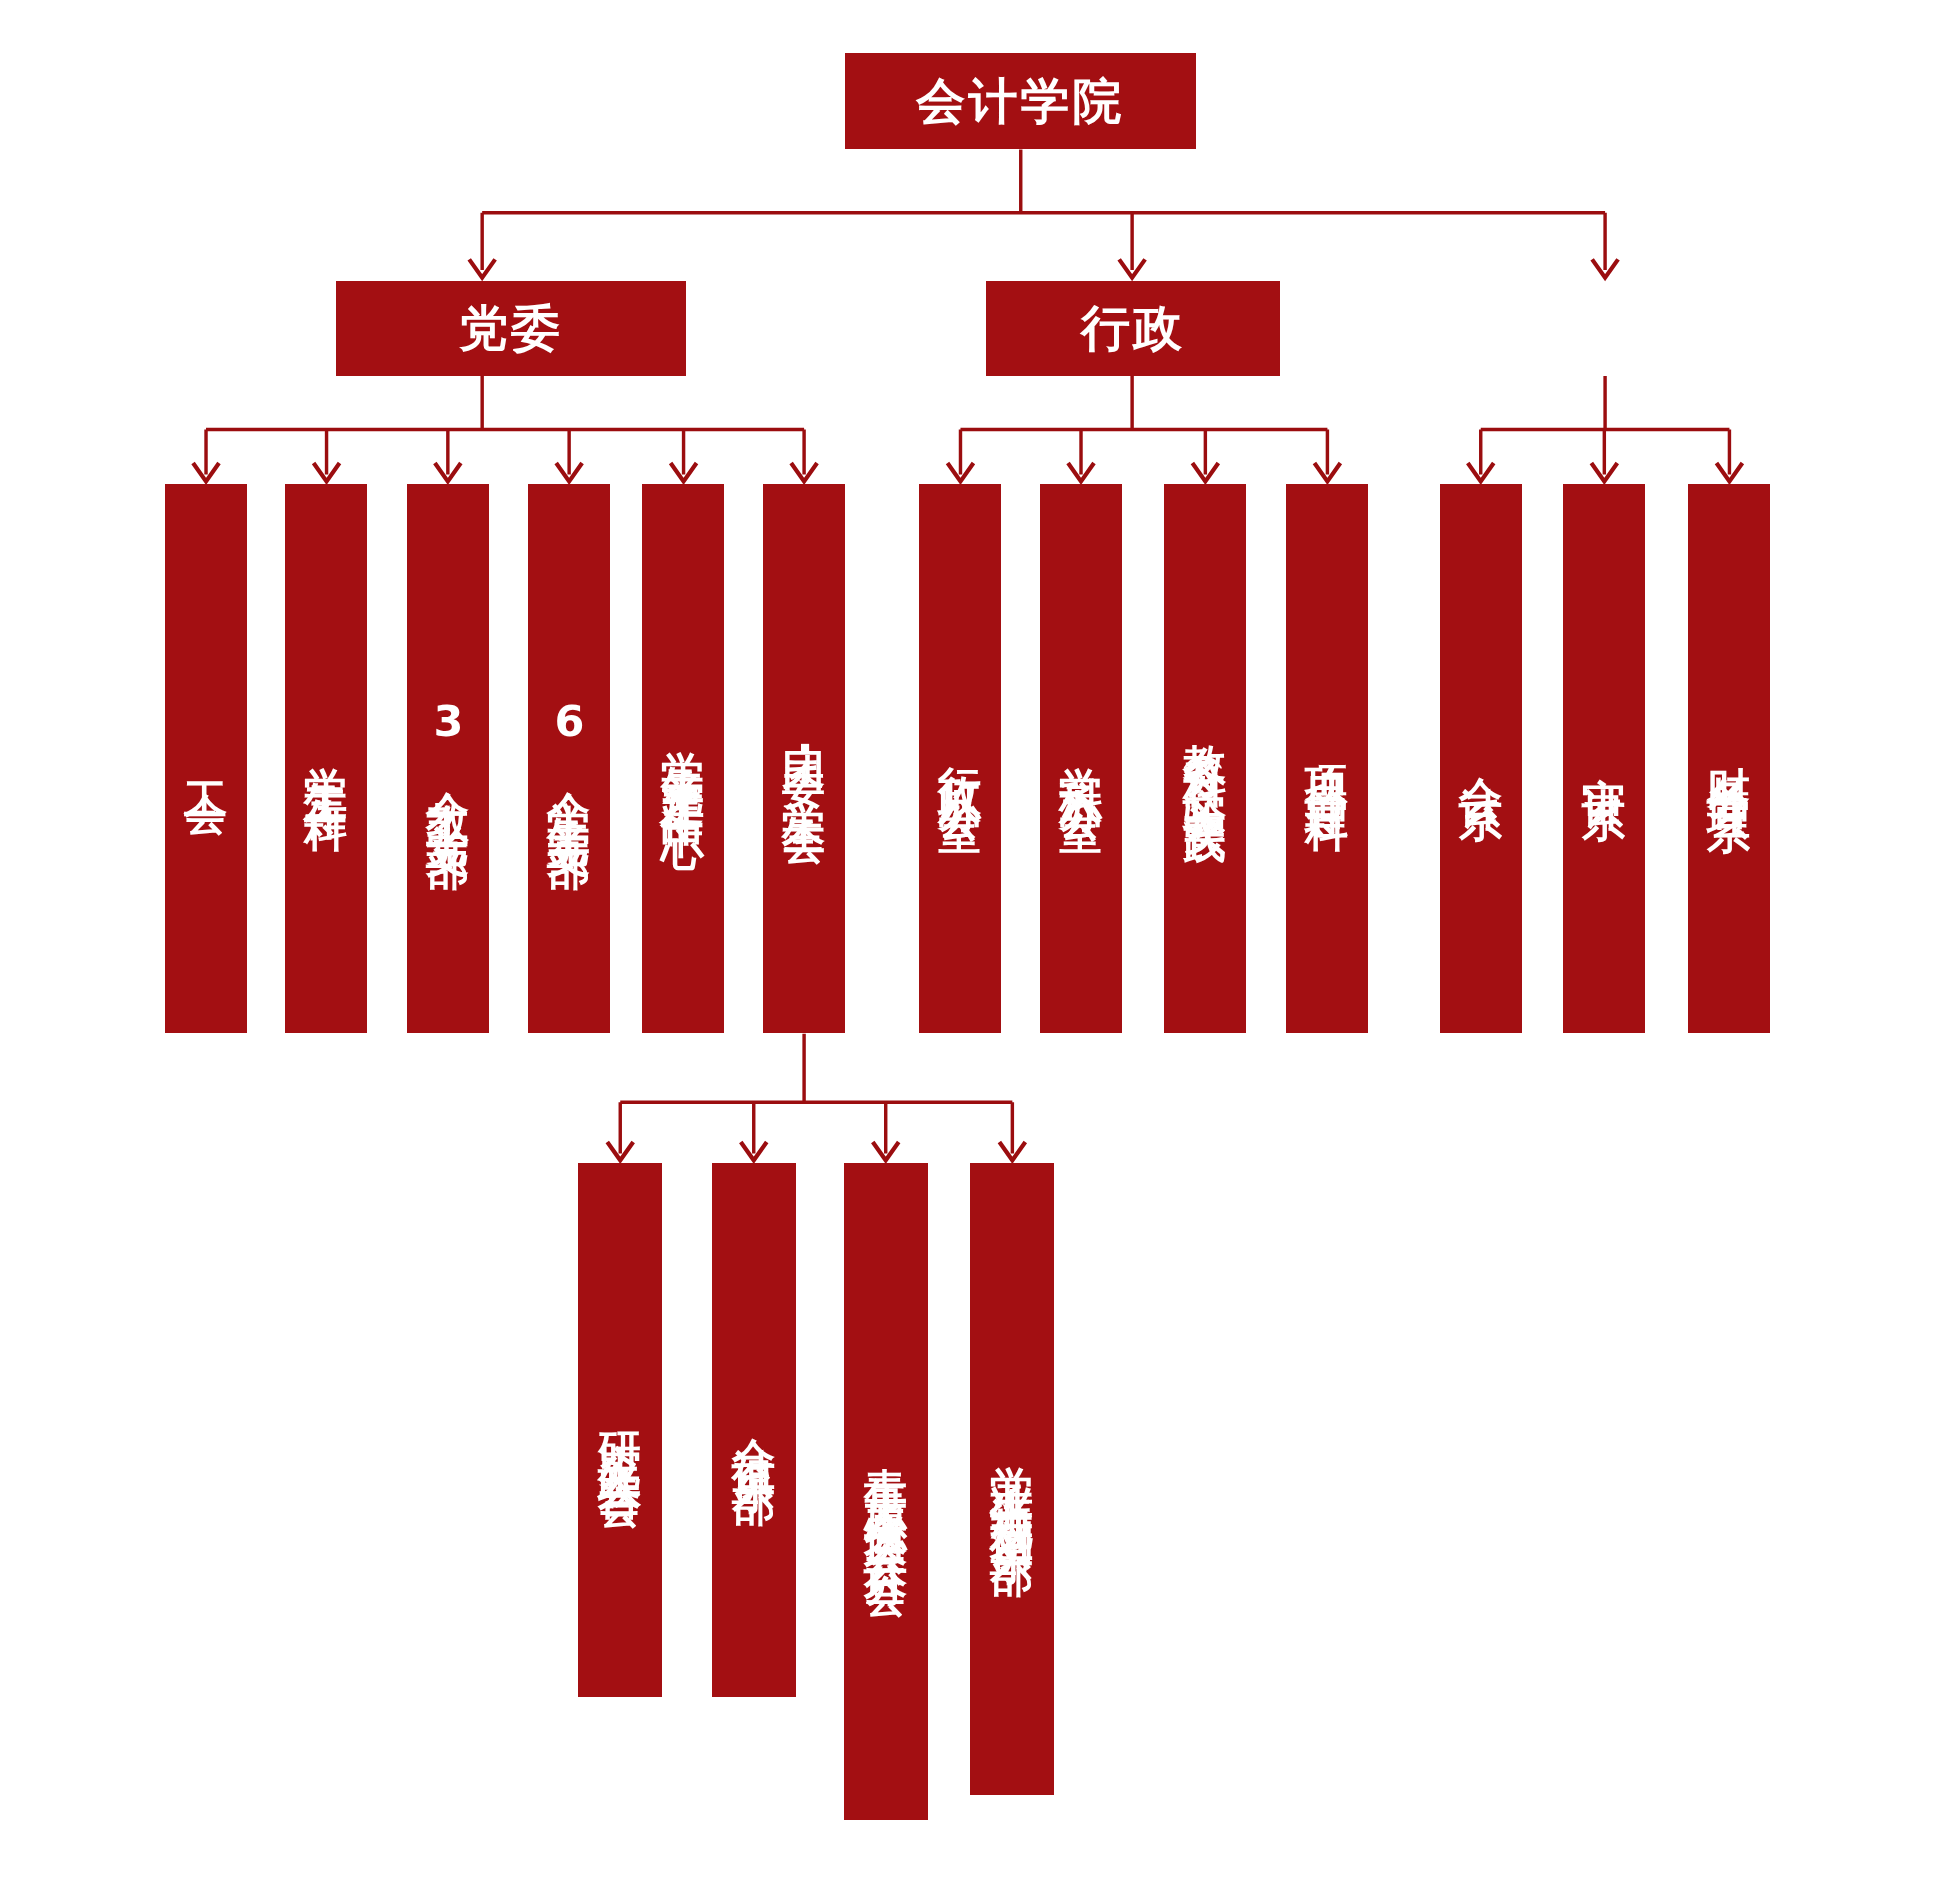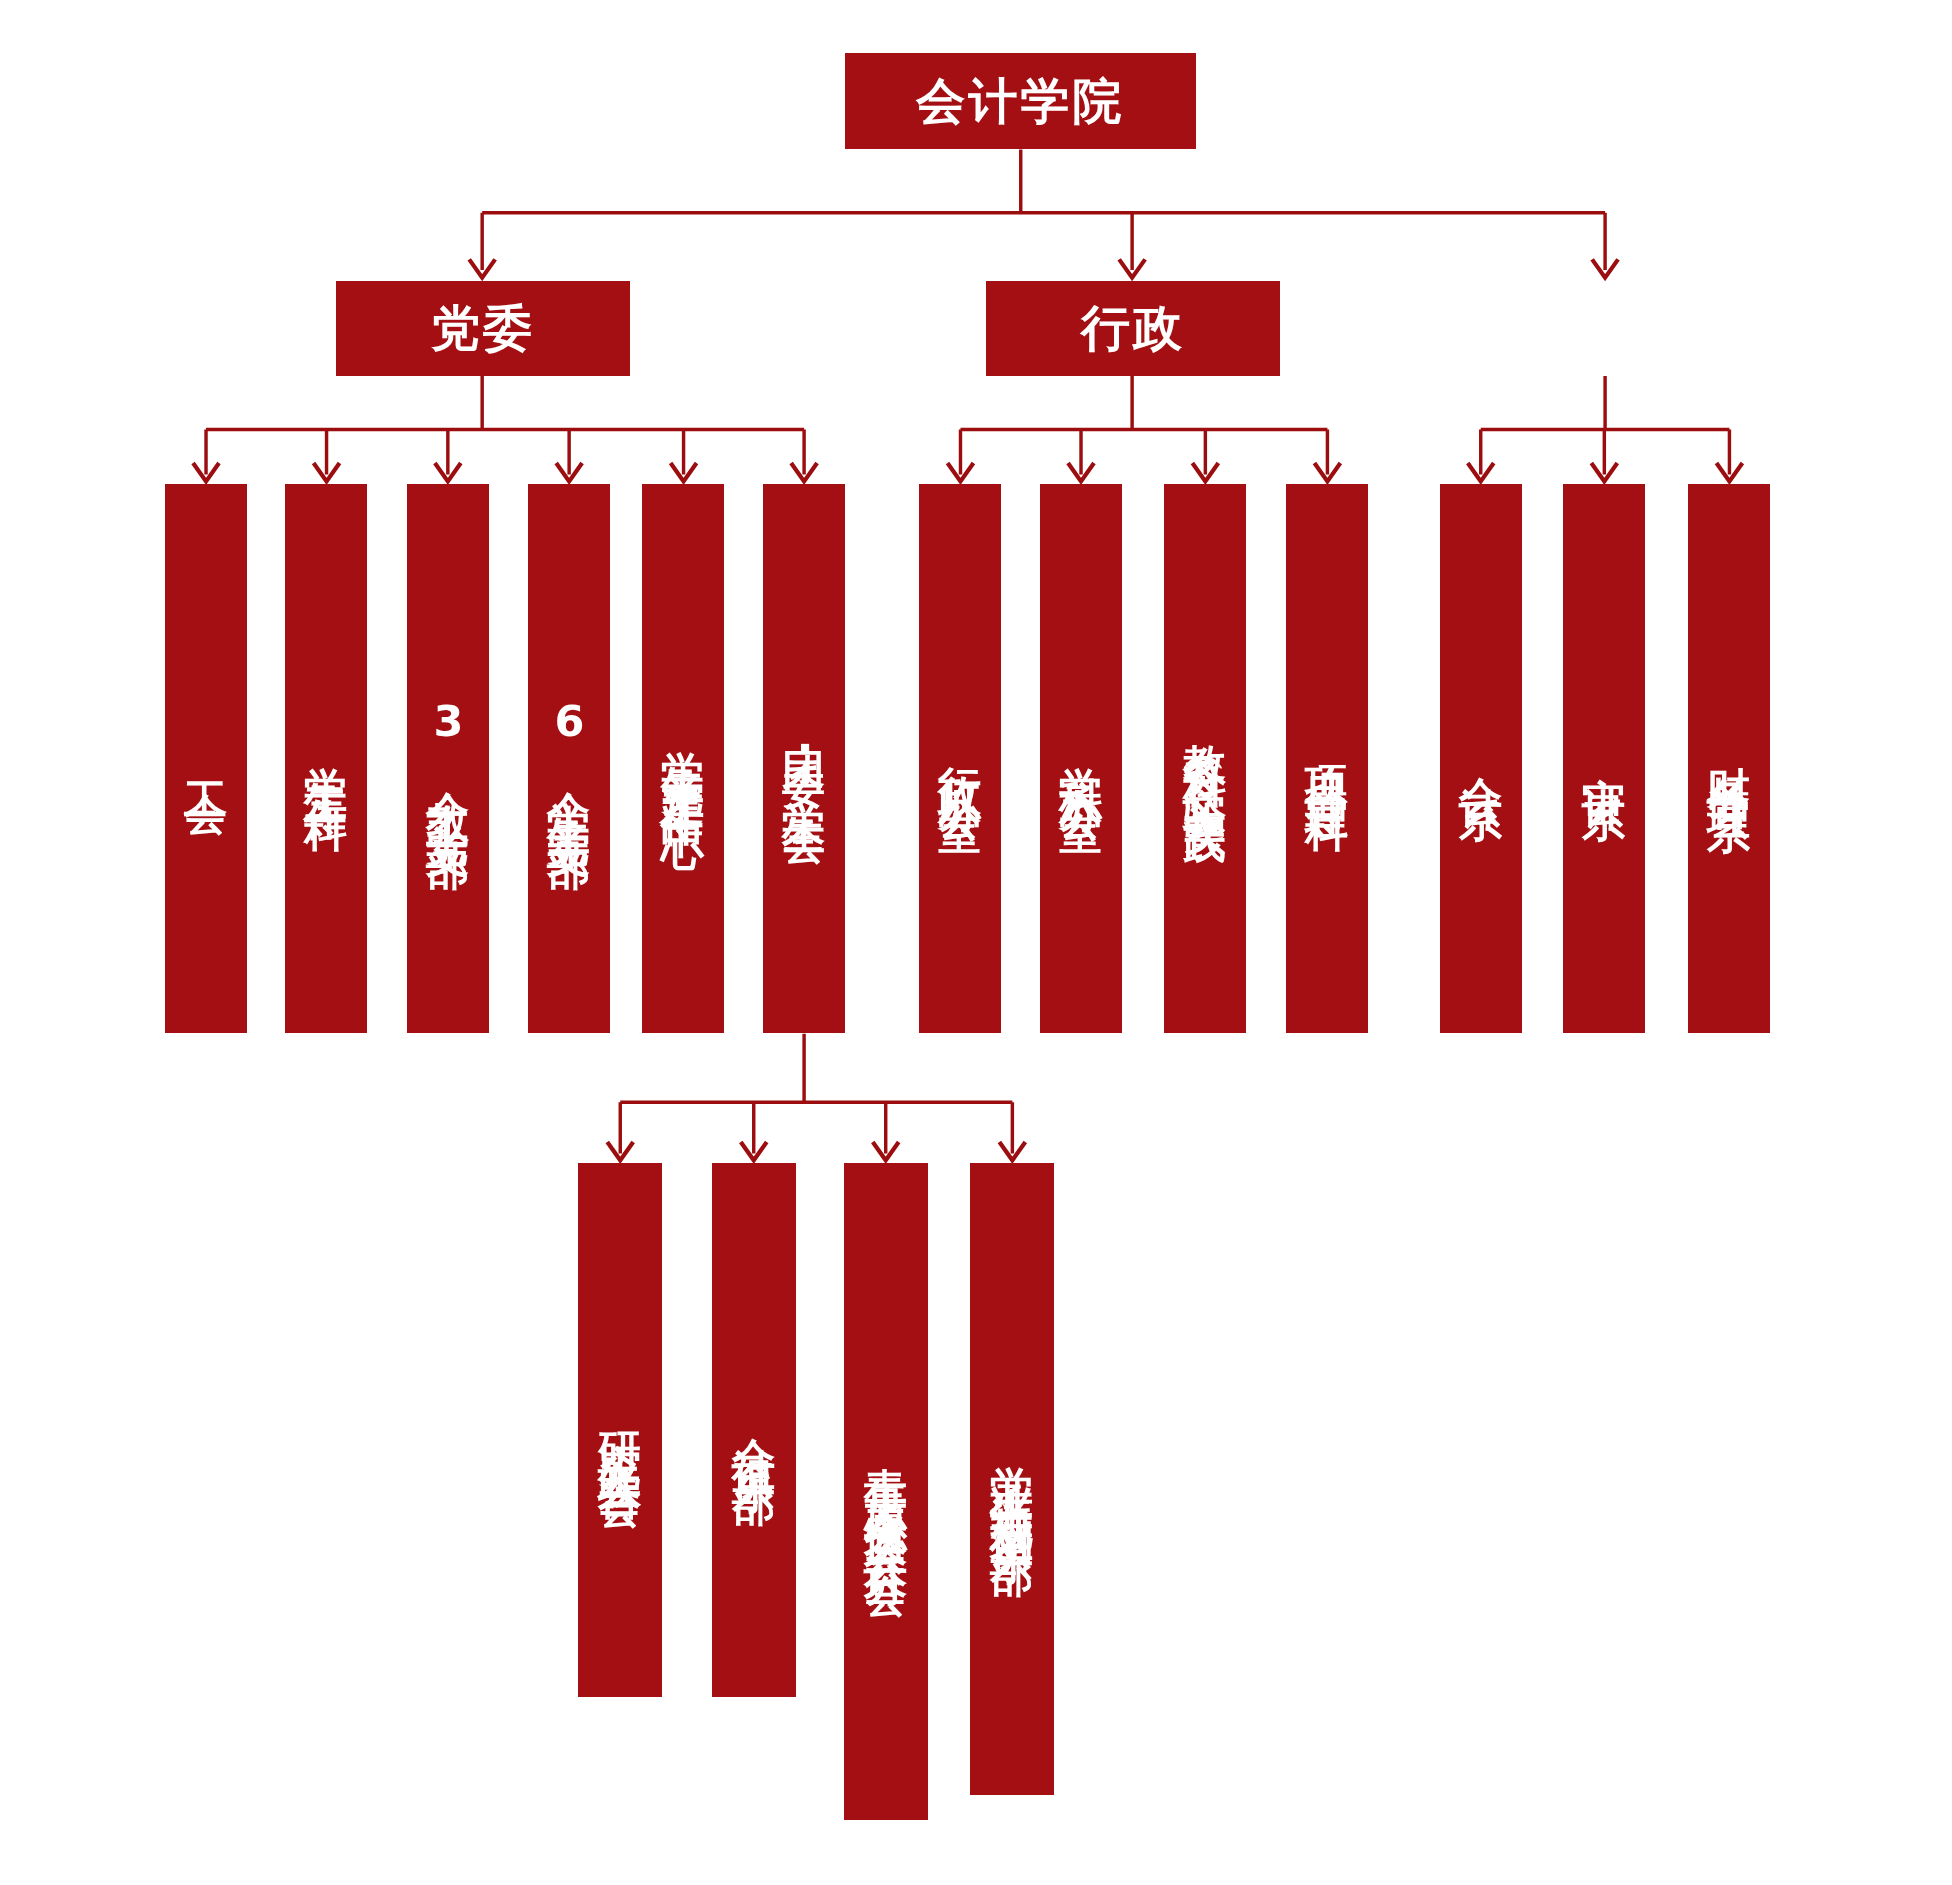--- a/index.html
+++ b/index.html
@@ -75,21 +75,21 @@
       M879 607L896 631L913 607 M1037 607L1054 631L1071 607
       M1242 607L1259 631L1276 607 M1400 607L1417 631L1434 607 M1563 607L1580 631L1597 607 M1723 607L1740 631L1757 607
       M1924 607L1941 631L1958 607 M2086 607L2103 631L2120 607 M2250 607L2267 631L2284 607
       M796 1497L813 1521L830 1497 M971 1497L988 1521L1005 1497 M1144 1497L1161 1521L1178 1497 M1310 1497L1327 1521L1344 1497"></path>
   </svg>
 
   <div class="box" style="left:845px;top:53px;width:351px;height:96px">
     <span class="htext">会计学院</span>
   </div>
 
-  <div class="box" style="left:336px;top:281px;width:294px;height:95px">
+  <div class="box" style="left:336px;top:281px;width:350px;height:95px">
     <span class="htext">党委</span>
   </div>
   <div class="box" style="left:986px;top:281px;width:294px;height:95px">
     <span class="htext">行政</span>
   </div>
 
   <div class="box" style="left:165px;top:484px;width:82px;height:549px">
     <span class="vtext">工会</span>
   </div>
   <div class="box" style="left:285px;top:484px;width:82px;height:549px">

